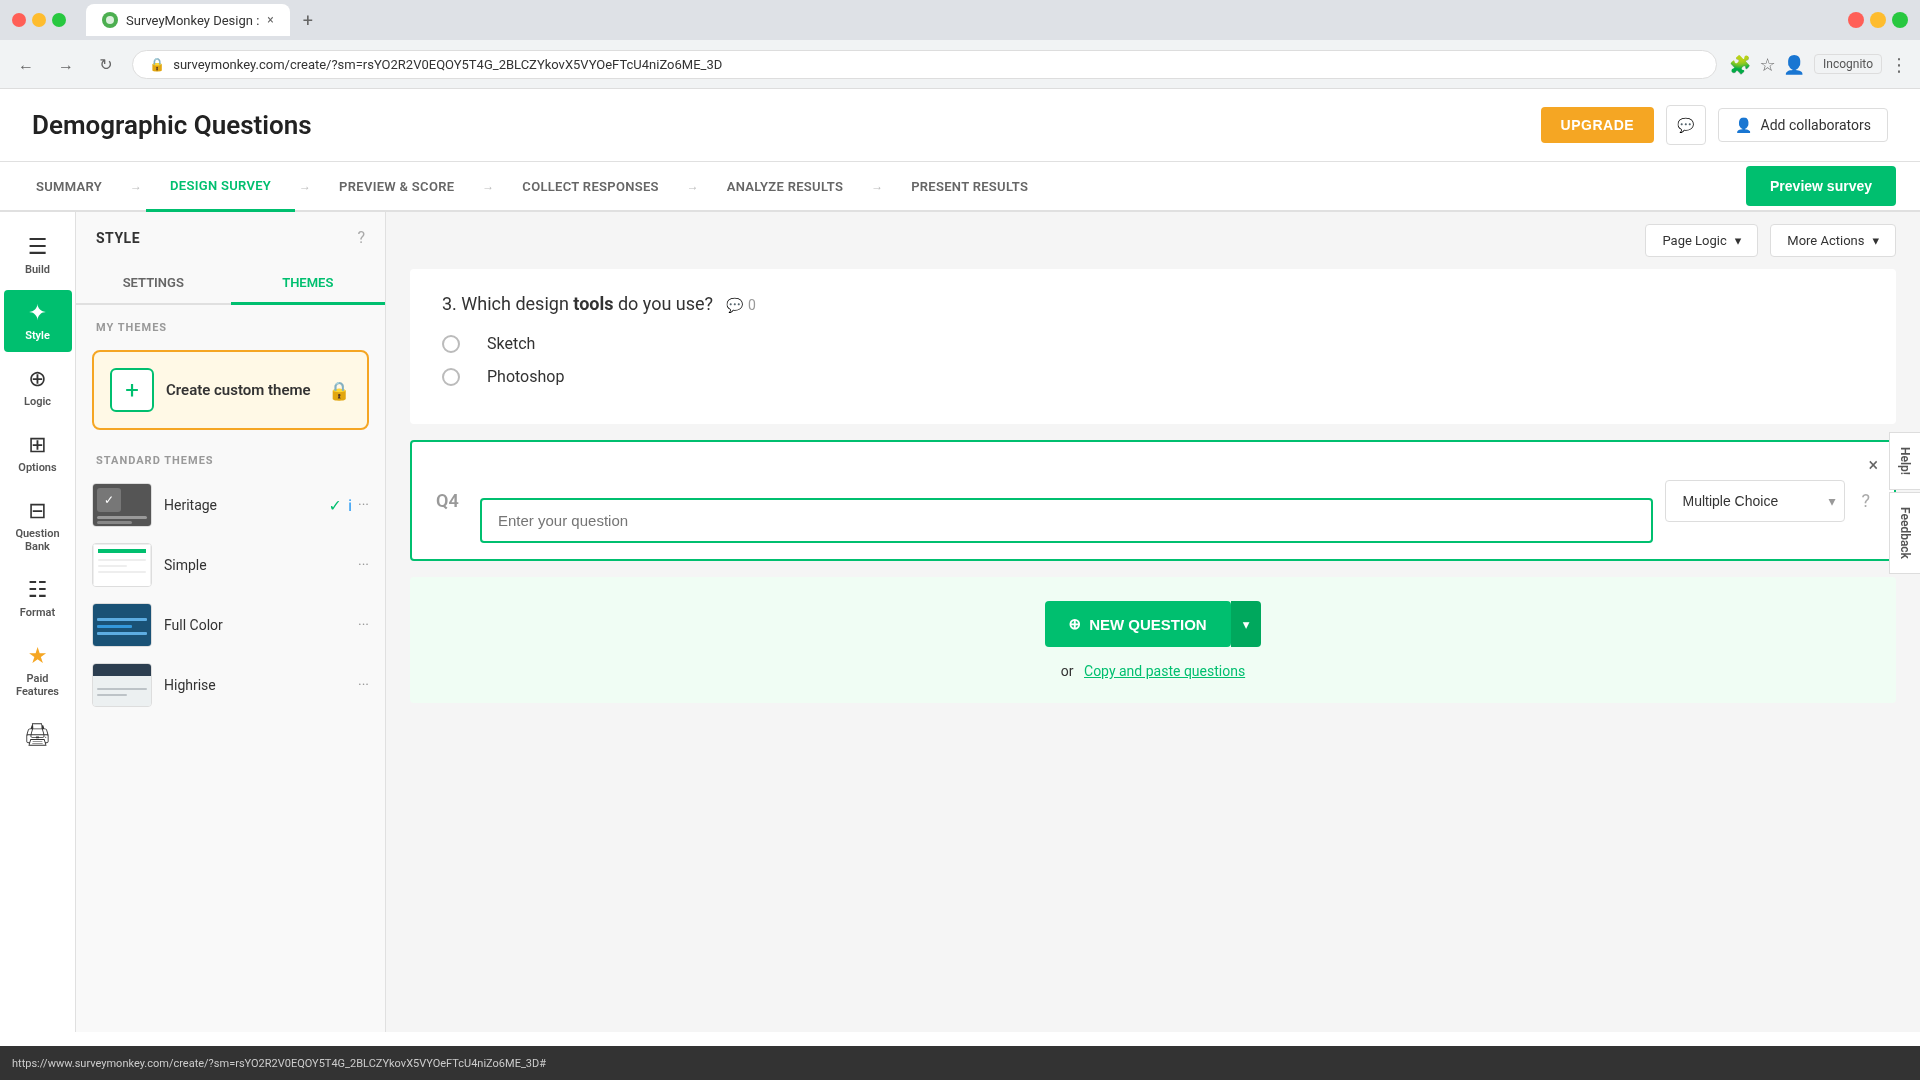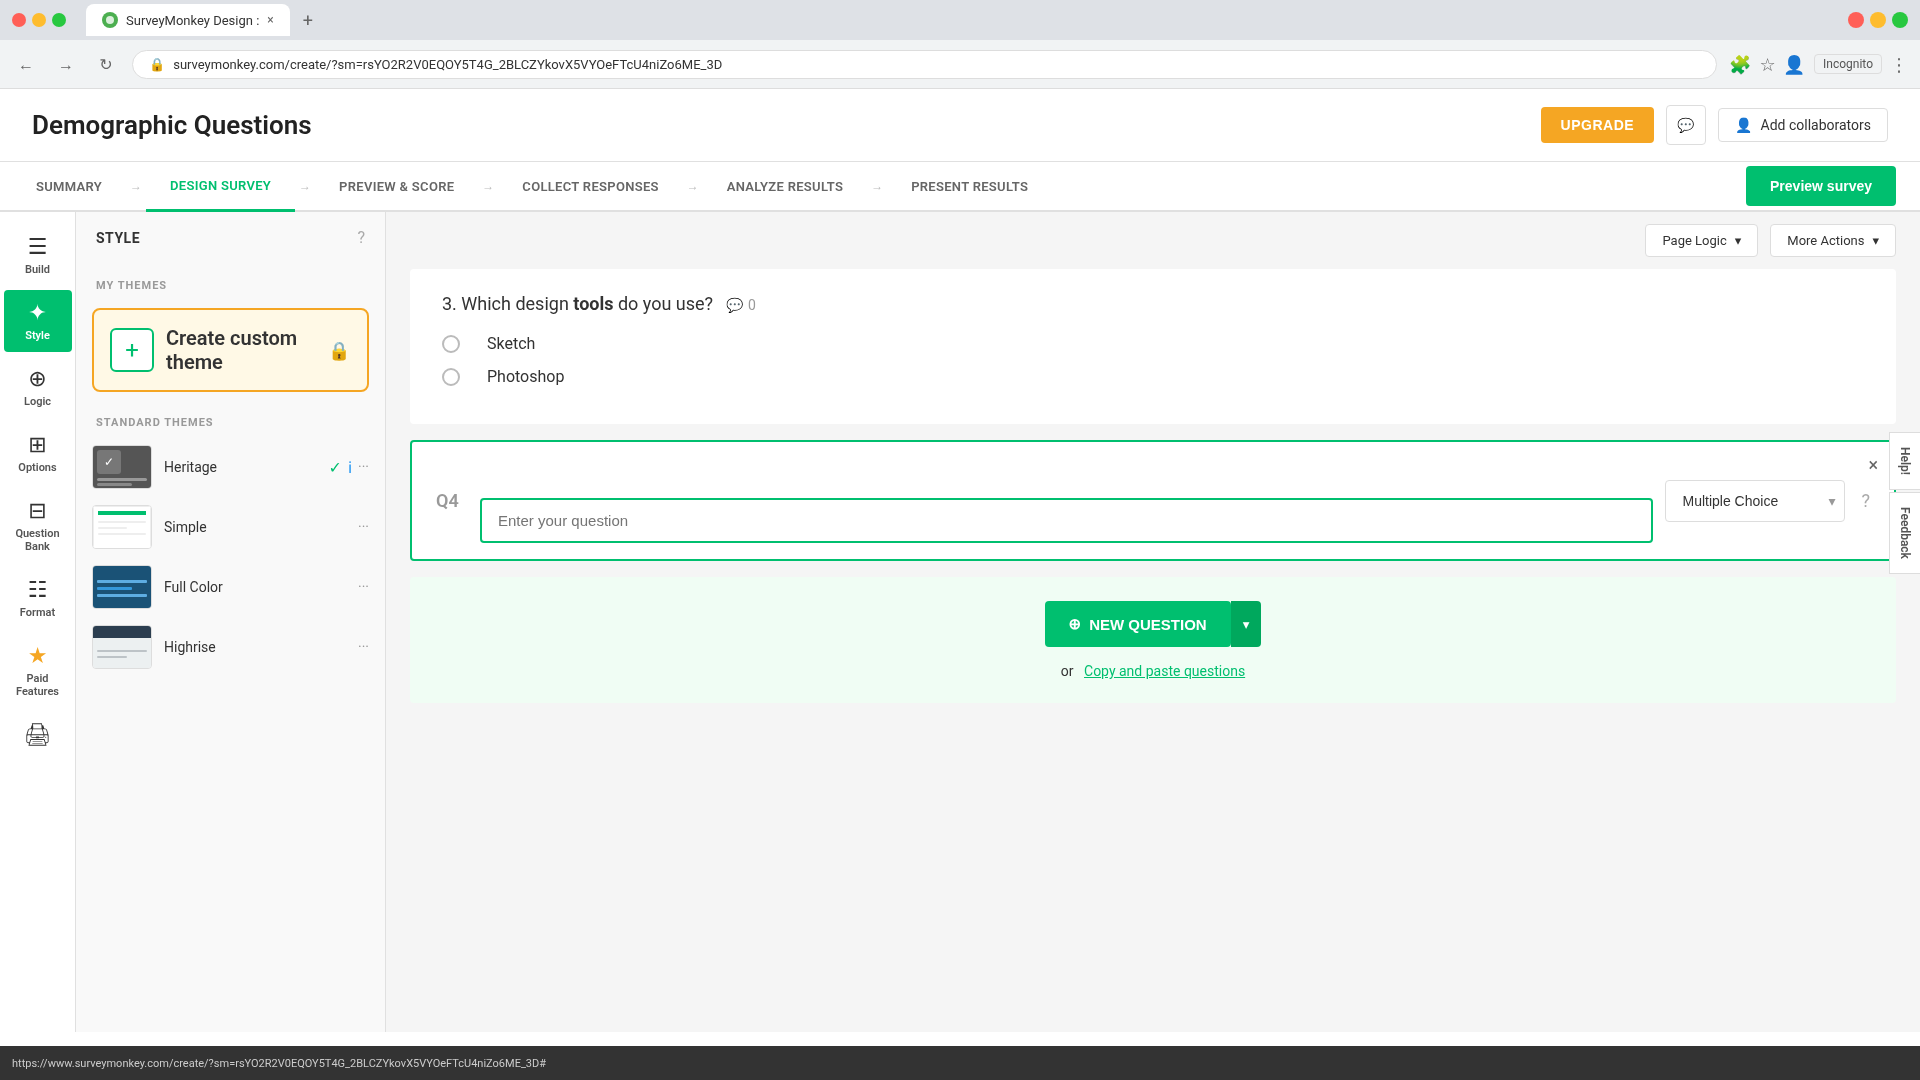--- a/index.html
+++ b/index.html
@@ -56,21 +56,21 @@
     .style-panel { width: 310px; background: #f9f9f9; border-right: 1px solid #e0e0e0; display: flex; flex-direction: column; overflow-y: auto; }
     .style-panel-header { display: flex; align-items: center; justify-content: space-between; padding: 16px 20px; }
     .style-panel-title { font-size: 14px; font-weight: 700; letter-spacing: 0.5px; color: #333; }
     .help-icon { color: #aaa; cursor: pointer; font-size: 16px; }
     .panel-tabs { display: flex; border-bottom: 2px solid #e0e0e0; }
     .panel-tab { flex: 1; text-align: center; padding: 12px; font-size: 13px; font-weight: 600; cursor: pointer; color: #666; }
     .panel-tab.active { color: #00bf6f; border-bottom: 3px solid #00bf6f; margin-bottom: -2px; }
     .panel-section-label { font-size: 11px; font-weight: 700; color: #999; padding: 16px 20px 8px; letter-spacing: 1px; }
     .custom-theme-card { margin: 8px 16px; background: #fff9e6; border: 2px solid #f5a623; border-radius: 8px; padding: 16px; display: flex; align-items: center; gap: 12px; cursor: pointer; }
     .custom-theme-plus { width: 44px; height: 44px; background: #fff; border: 2px solid #00bf6f; border-radius: 6px; display: flex; align-items: center; justify-content: center; color: #00bf6f; font-size: 24px; flex-shrink: 0; }
-    .custom-theme-text { font-size: 20px; font-weight: 600; color: #333; }
+    .custom-theme-text { font-size: 15px; font-weight: 600; color: #333; }
     .lock-icon { margin-left: auto; font-size: 18px; color: #f5a623; }
     .standard-themes-label { font-size: 11px; font-weight: 700; color: #999; padding: 16px 20px 8px; letter-spacing: 1px; }
     .theme-item { display: flex; align-items: center; gap: 12px; padding: 8px 16px; cursor: pointer; }
     .theme-thumbnail { width: 60px; height: 44px; border-radius: 4px; overflow: hidden; border: 1px solid #ddd; flex-shrink: 0; }
     .theme-name { font-size: 14px; color: #333; flex: 1; }
     .theme-actions { display: flex; align-items: center; gap: 6px; margin-left: auto; }
     .theme-check { color: #00bf6f; font-size: 16px; }
     .theme-info { color: #2196f3; font-size: 16px; }
     .theme-more { color: #999; font-size: 14px; cursor: pointer; }
 
@@ -234,20 +234,24 @@
     <div class="sidebar-icon-item">
       <span class="icon-symbol">🖨</span>
       <span class="icon-label"></span>
     </div>
   </div>
 
   <div class="style-panel">
     <div class="style-panel-header">
       <span class="style-panel-title">STYLE</span>
       <span class="help-icon">?</span>
+    </div>
+    <div class="panel-tabs">
+      <div class="panel-tab">SETTINGS</div>
+      <div class="panel-tab active">THEMES</div>
     </div>
 
     <div class="panel-section-label">MY THEMES</div>
 
     <div class="custom-theme-card">
       <div class="custom-theme-plus">+</div>
       <span class="custom-theme-text">Create custom theme</span>
       <span class="lock-icon">🔒</span>
     </div>
 

